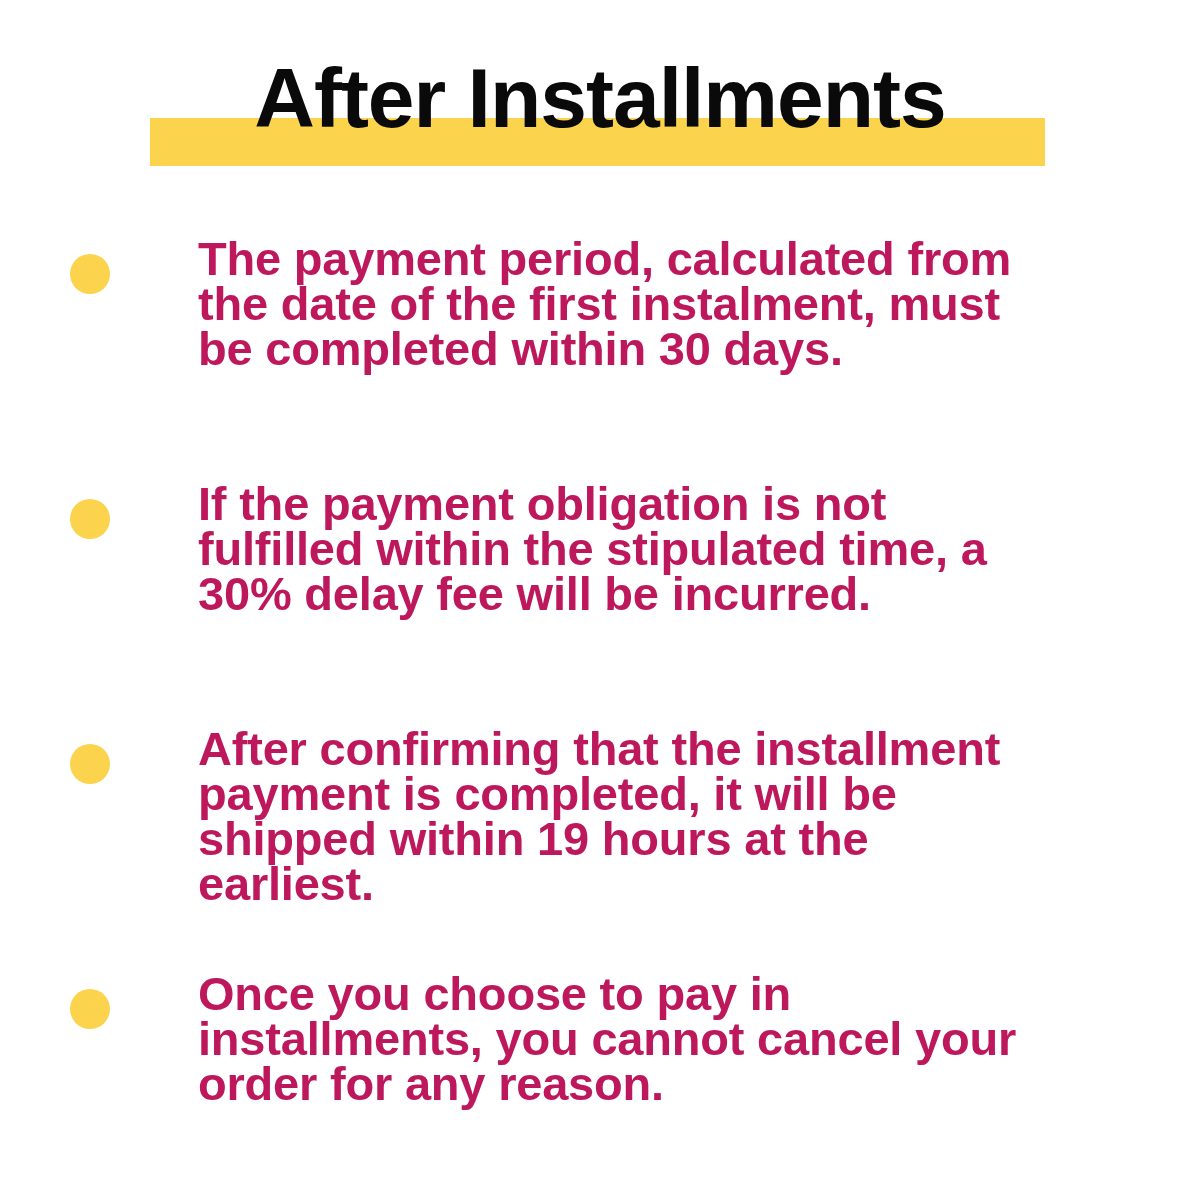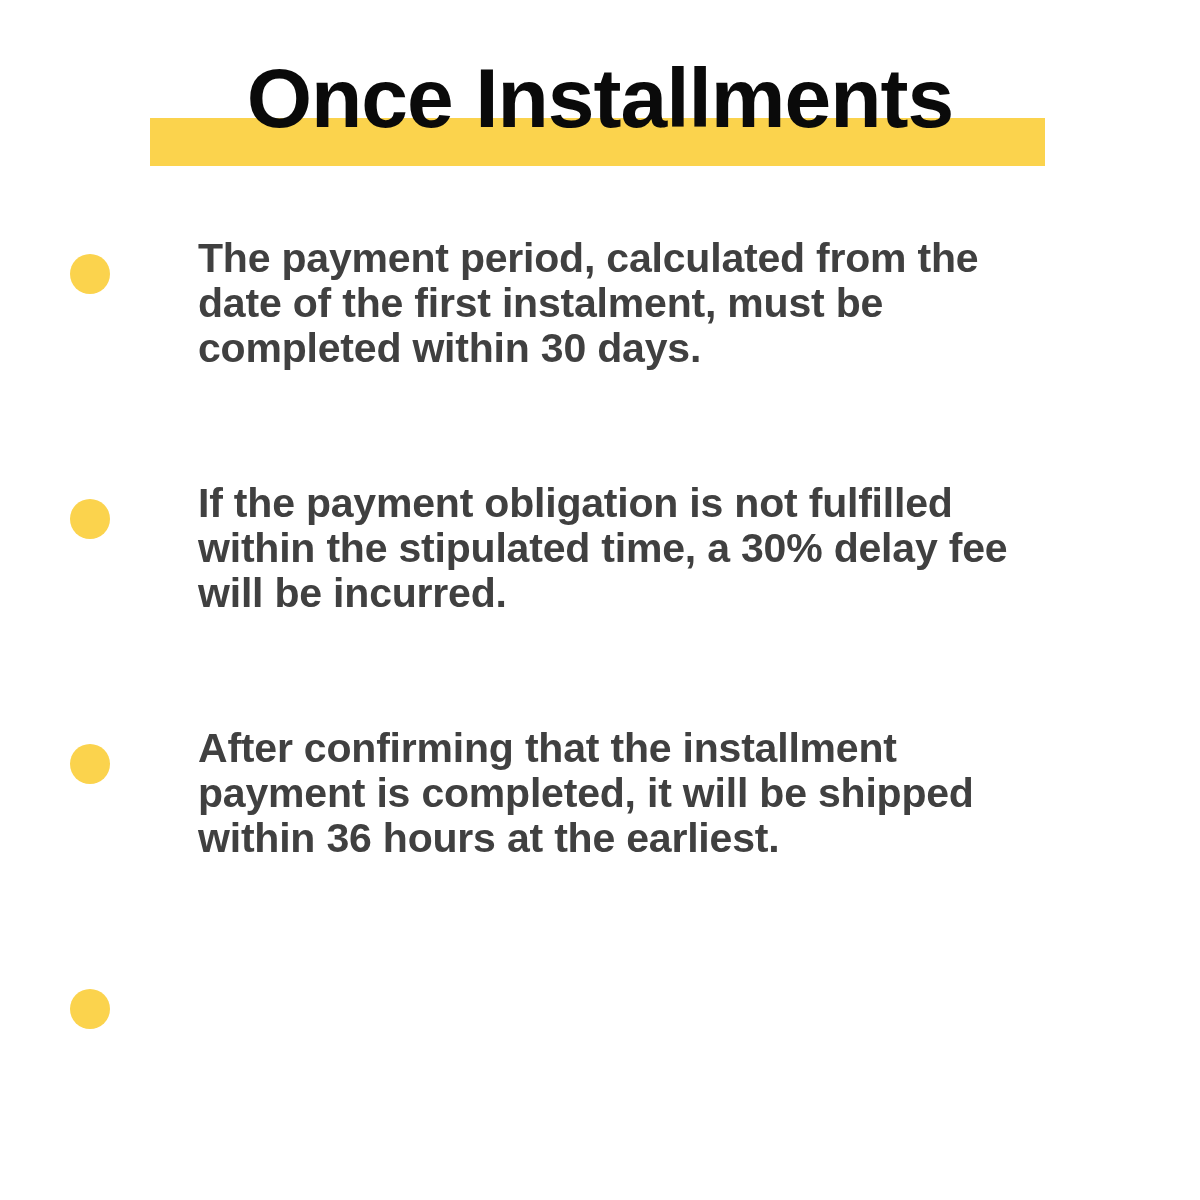--- a/index.html
+++ b/index.html
@@ -69,36 +69,36 @@
   }
   .bullet {
     width: 40px;
     height: 40px;
     border-radius: 50%;
     background: #fbd34d;
     margin-right: 88px;
   }
   .item-text {
     flex: 1 1 auto;
-    font-size: 41px;
+    font-size: 47px;
     font-weight: bold;
     line-height: 45px;
-    color: #404040;
+    color: #be185d;
     max-width: 830px;
     letter-spacing: -0.2px;
   }
 </style>
 </head>
 <body>
 
 <div class="page">
 
   <div class="title-wrap">
     <div class="title-highlight"></div>
-    <div class="title-text">Once Installments</div>
+    <div class="title-text">After Installments</div>
   </div>
 
   <div class="list">
 
     <div class="item">
       <div class="bullet-cell">
         <span class="bullet"></span>
       </div>
       <div class="item-text">The payment period, calculated from the date of the first instalment, must be completed within 30 days.</div>
     </div>
@@ -107,23 +107,24 @@
       <div class="bullet-cell">
         <span class="bullet"></span>
       </div>
       <div class="item-text">If the payment obligation is not fulfilled within the stipulated time, a 30% delay fee will be incurred.</div>
     </div>
 
     <div class="item">
       <div class="bullet-cell">
         <span class="bullet"></span>
       </div>
-      <div class="item-text">After confirming that the installment payment is completed, it will be shipped within 36 hours at the earliest.</div>
+      <div class="item-text">After confirming that the installment payment is completed, it will be shipped within 19 hours at the earliest.</div>
     </div>
 
     <div class="item">
       <div class="bullet-cell">
         <span class="bullet"></span>
       </div>
+      <div class="item-text">Once you choose to pay in installments, you cannot cancel your order for any reason.</div>
     </div>
 
   </div>
 </div>
 
 </body></html>

